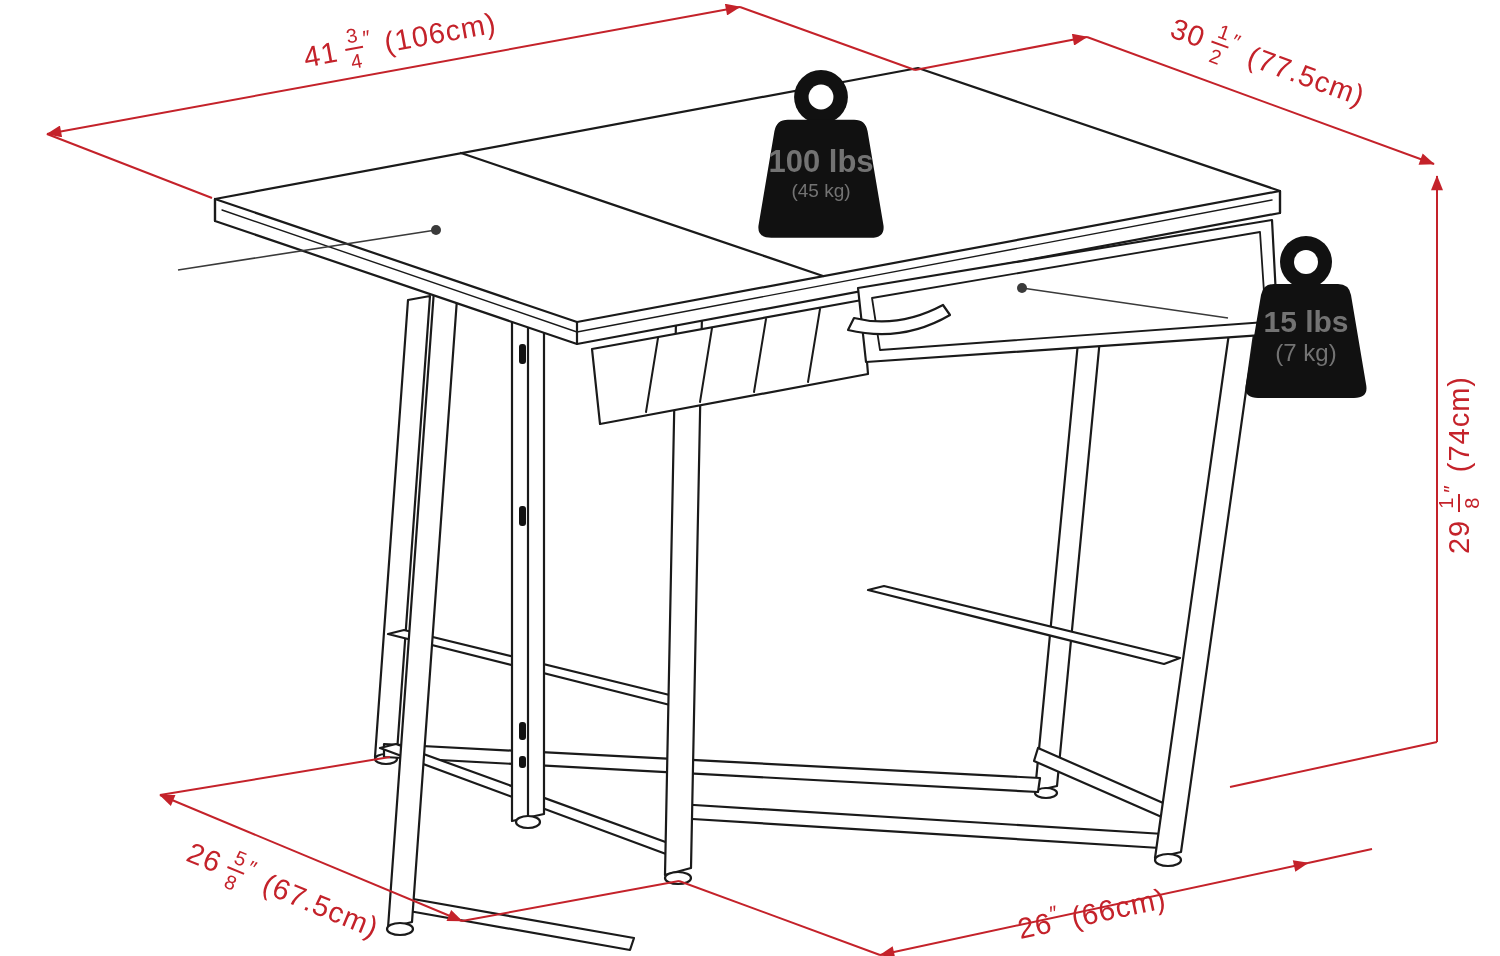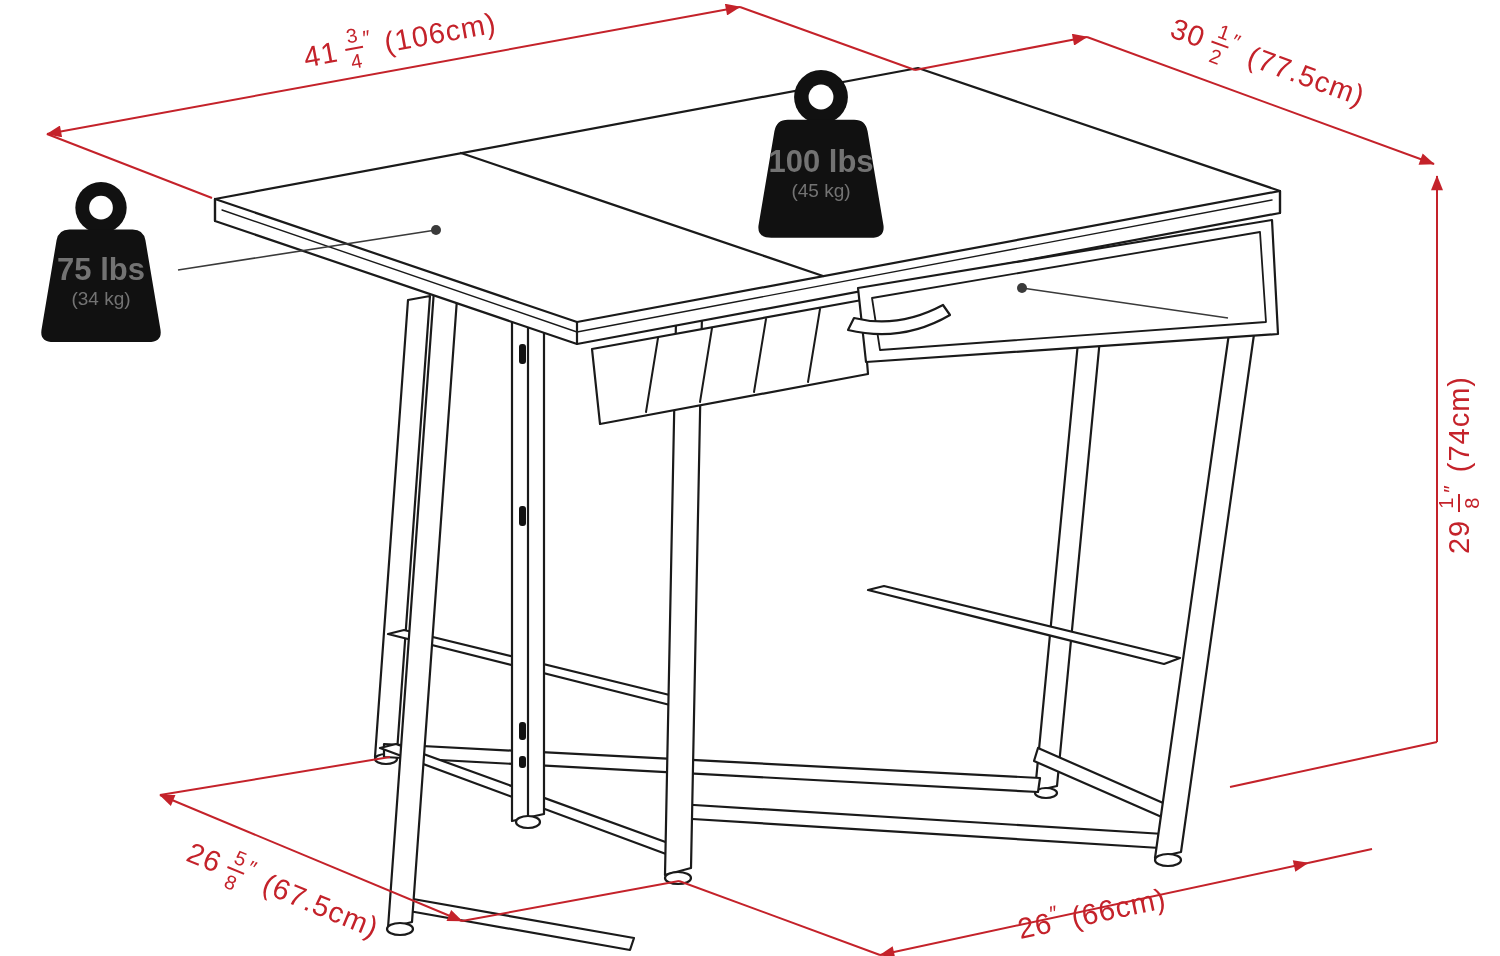--- a/index.html
+++ b/index.html
@@ -144,44 +144,44 @@
       </g>
 
       <g>
         <line x1="880" y1="955" x2="1308" y2="863" marker-start="url(#arr)" marker-end="url(#arr)"></line>
         <line x1="679" y1="881" x2="880" y2="955"></line>
         <line x1="1308" y1="863" x2="1372" y2="849"></line>
       </g>
     </g>
   </svg>
 
-  <div class="weight" style="left:22px;top:178px;width:158px;height:172px;">
-    <svg viewBox="0 0 160 170">
-      <circle cx="80" cy="28" r="26" fill="#111"></circle>
-      <circle cx="80" cy="28" r="12" fill="#fff"></circle>
-      <path d="M48,50 L112,50 Q123,50 125,61 L140,150 Q143,164 128,164 L32,164 Q17,164 20,150 L35,61 Q37,50 48,50 Z" fill="#111"></path>
-    </svg>
-    <div class="wtext">
-      <div class="wlbs">75 lbs</div>
-      <div class="wkg">(34 kg)</div>
-    </div>
-  </div>
 
   <div class="weight" style="left:735px;top:68px;width:172px;height:176px;">
     <svg viewBox="0 0 160 170">
       <circle cx="80" cy="28" r="26" fill="#111"></circle>
       <circle cx="80" cy="28" r="12" fill="#fff"></circle>
       <path d="M48,50 L112,50 Q123,50 125,61 L140,150 Q143,164 128,164 L32,164 Q17,164 20,150 L35,61 Q37,50 48,50 Z" fill="#111"></path>
     </svg>
     <div class="wtext">
       <div class="wlbs">100 lbs</div>
       <div class="wkg">(45 kg)</div>
     </div>
   </div>
 
+  <div class="weight small" style="left:1226px;top:234px;width:160px;height:170px;">
+    <svg viewBox="0 0 160 170">
+      <circle cx="80" cy="28" r="26" fill="#111"></circle>
+      <circle cx="80" cy="28" r="12" fill="#fff"></circle>
+      <path d="M48,50 L112,50 Q123,50 125,61 L140,150 Q143,164 128,164 L32,164 Q17,164 20,150 L35,61 Q37,50 48,50 Z" fill="#111"></path>
+    </svg>
+    <div class="wtext">
+      <div class="wlbs">15 lbs</div>
+      <div class="wkg">(7 kg)</div>
+    </div>
+  </div>
 
   <div class="dim-label" style="left:400px;top:40px;transform:translate(-50%,-50%) rotate(-10.4deg);">
     <span class="whole">41</span>
     <span class="frac">
       <span class="num">3</span>
       <span class="den">4</span>
     </span>
     <span class="unit">″</span>
     <span class="metric">(106cm)</span>
   </div>

